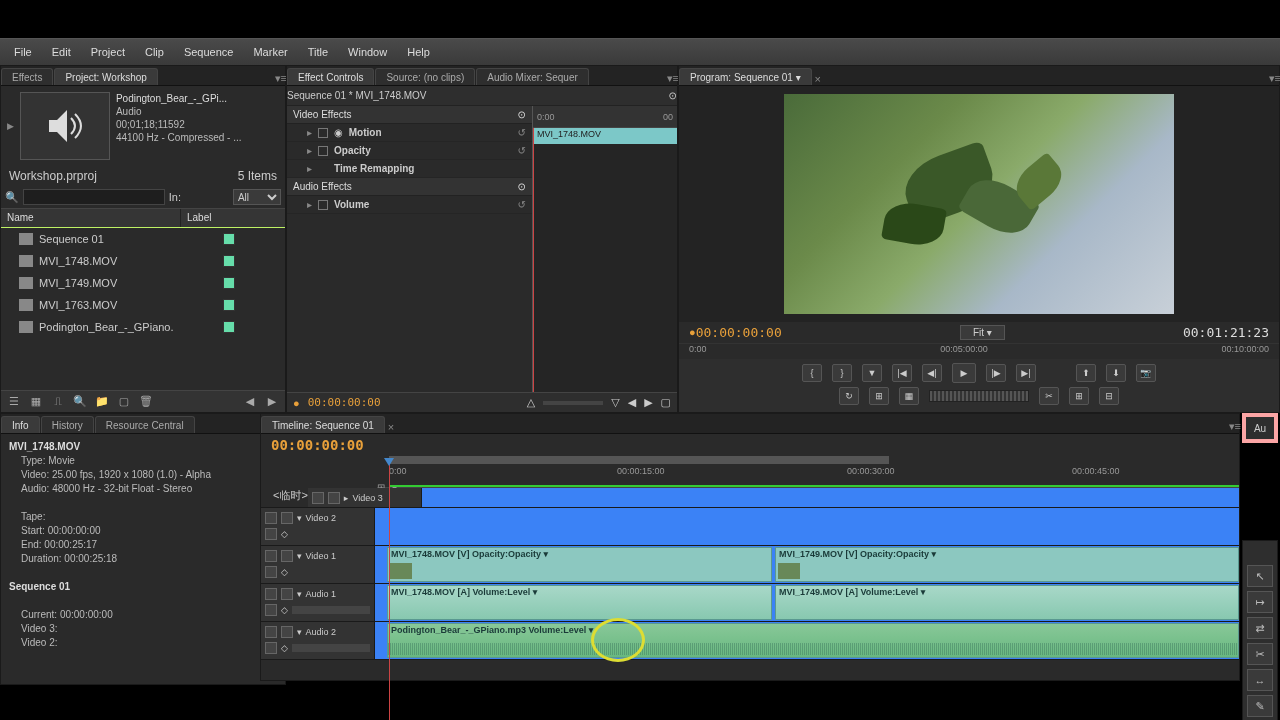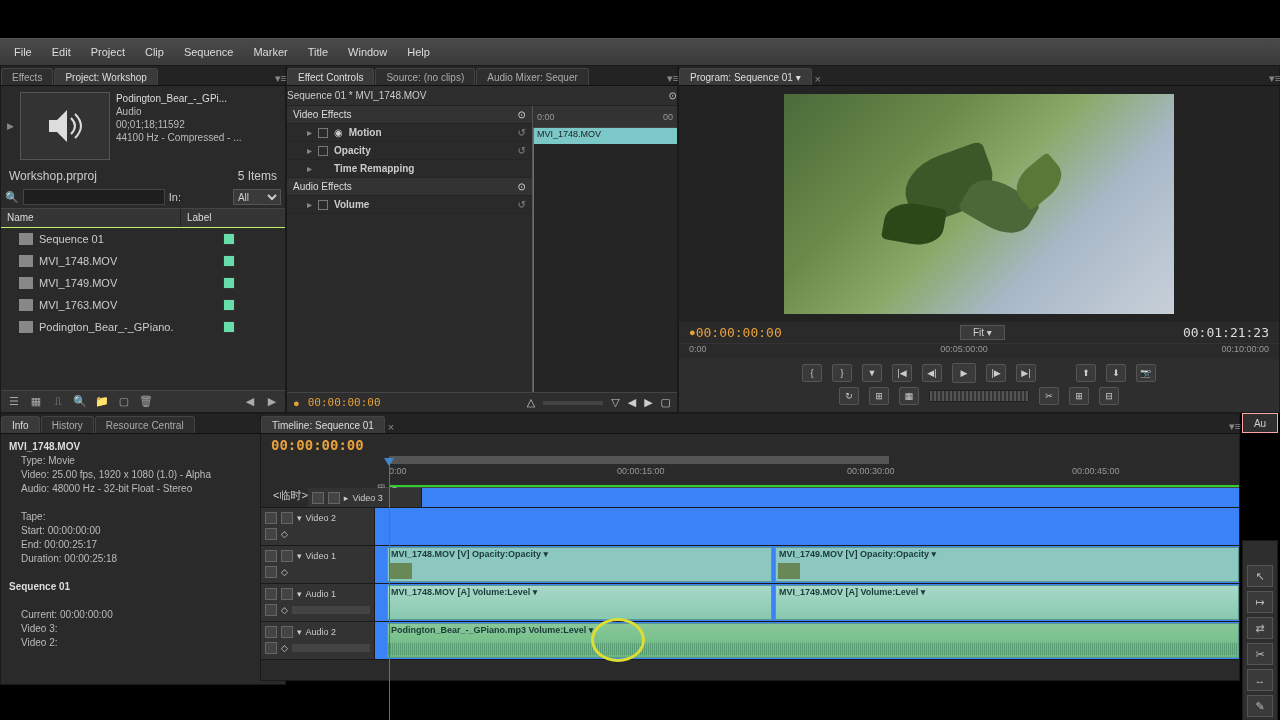--- a/index.html
+++ b/index.html
@@ -473,21 +473,21 @@
           </div>
         </div>
       <div class="track-body">
         <div class="clip audio2" style="left:12px;right:0"><span>Podington_Bear_-_GPiano.mp3 Volume:Level ▾</span><div class="wave"></div></div>
       </div>
     </div>
     <div class="highlight-circle"></div>
   </div>
 </div>
 
-<div style="position:absolute;right:2px;top:413px;width:36px;height:20px;background:#2e2e2e;border:1px solid #fca5a5;display:flex;align-items:center;justify-content:center;font-size:10px">Au</div>
+<div style="position:absolute;right:2px;top:413px;width:36px;height:30px;background:#2e2e2e;border:4px solid #fca5a5;display:flex;align-items:center;justify-content:center;font-size:10px">Au</div>
 <div class="side-tools" style="top:540px">
   <div class="tool">↖</div>
   <div class="tool">↦</div>
   <div class="tool">⇄</div>
   <div class="tool">✂</div>
   <div class="tool">↔</div>
   <div class="tool">✎</div>
 </div>
 
 </body></html>

